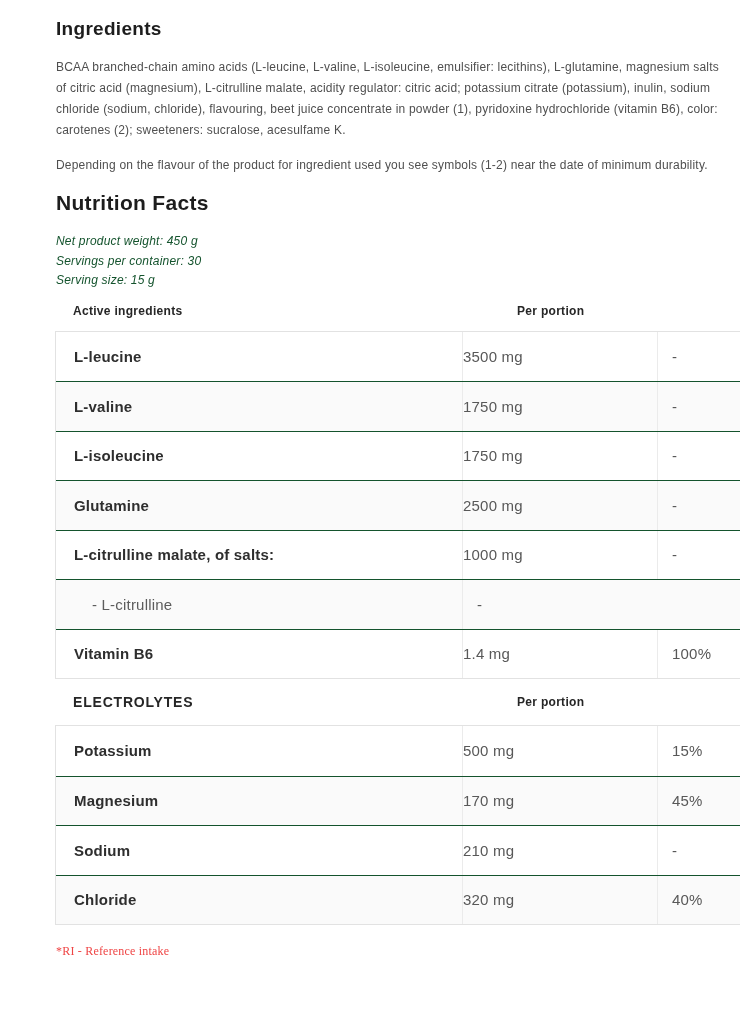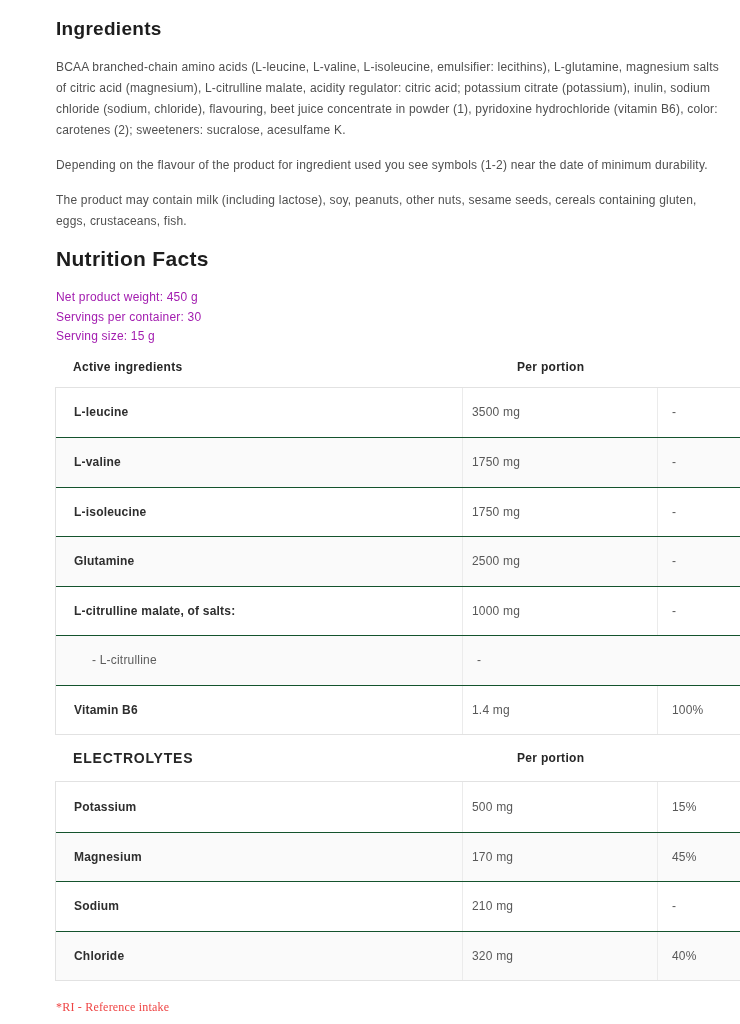--- a/index.html
+++ b/index.html
@@ -32,22 +32,23 @@
     font-size: 12px;
     line-height: 21px;
     color: #4f4f4f;
     letter-spacing: .2px;
   }
 
   .meta { margin: 0 0 0 1px; }
   .meta-line {
     font-size: 12px;
     line-height: 19.5px;
-    color: #a21caf;
-    letter-spacing: .2px;
+    color: #14532d;
+    letter-spacing: .2px;
+    font-style: italic;
   }
 
   .grid3 {
     display: grid;
     grid-template-columns: 407px 195px 116px;
     width: 718px;
     gap: 40px;
   }
 
   .thead { height: 40px; align-items: center; }
@@ -71,35 +72,35 @@
     display: grid;
     grid-template-columns: 406px 195px 115px;
     height: 49.5px;
   }
   .trow + .trow { border-top: 1px solid #14532d; }
   .trow:nth-child(even) { background: #fafafa; }
   .trow .c {
     display: flex;
     align-items: center;
     height: 100%;
-    font-size: 12px;
+    font-size: 15px;
     letter-spacing: .2px;
   }
   .trow .c.name {
     padding-left: 18px;
     font-weight: 700;
     color: #2e2e2e;
   }
   .trow .c.name.sub {
     padding-left: 36px;
     font-weight: 400;
     color: #5c5c5c;
   }
   .trow .c.amount {
-    padding-left: 9px;
+    padding-left: 0;
     color: #585858;
     border-left: 1px solid #ebebeb;
   }
   .trow .c.ri {
     padding-left: 14px;
     color: #585858;
     border-left: 1px solid #ebebeb;
   }
 
   .footnote {
@@ -114,21 +115,20 @@
 <body>
 
 <div class="page">
 
   <h2 class="section-heading">Ingredients</h2>
 
   <p class="body-text">BCAA branched-chain amino acids (L-leucine, L-valine, L-isoleucine, emulsifier: lecithins), L-glutamine, magnesium salts of citric acid (magnesium), L-citrulline malate, acidity regulator: citric acid; potassium citrate (potassium), inulin, sodium chloride (sodium, chloride), flavouring, beet juice concentrate in powder (1), pyridoxine hydrochloride (vitamin B6), color: carotenes (2); sweeteners: sucralose, acesulfame K.</p>
 
   <p class="body-text">Depending on the flavour of the product for ingredient used you see symbols (1-2) near the date of minimum durability.</p>
 
-  <p class="body-text">The product may contain milk (including lactose), soy, peanuts, other nuts, sesame seeds, cereals containing gluten, eggs, crustaceans, fish.</p>
 
   <h2 class="section-heading nutrition">Nutrition Facts</h2>
 
   <div class="meta">
     <div class="meta-line">Net product weight: 450 g</div>
     <div class="meta-line">Servings per container: 30</div>
     <div class="meta-line">Serving size: 15 g</div>
   </div>
 
   <div class="grid3 thead">

